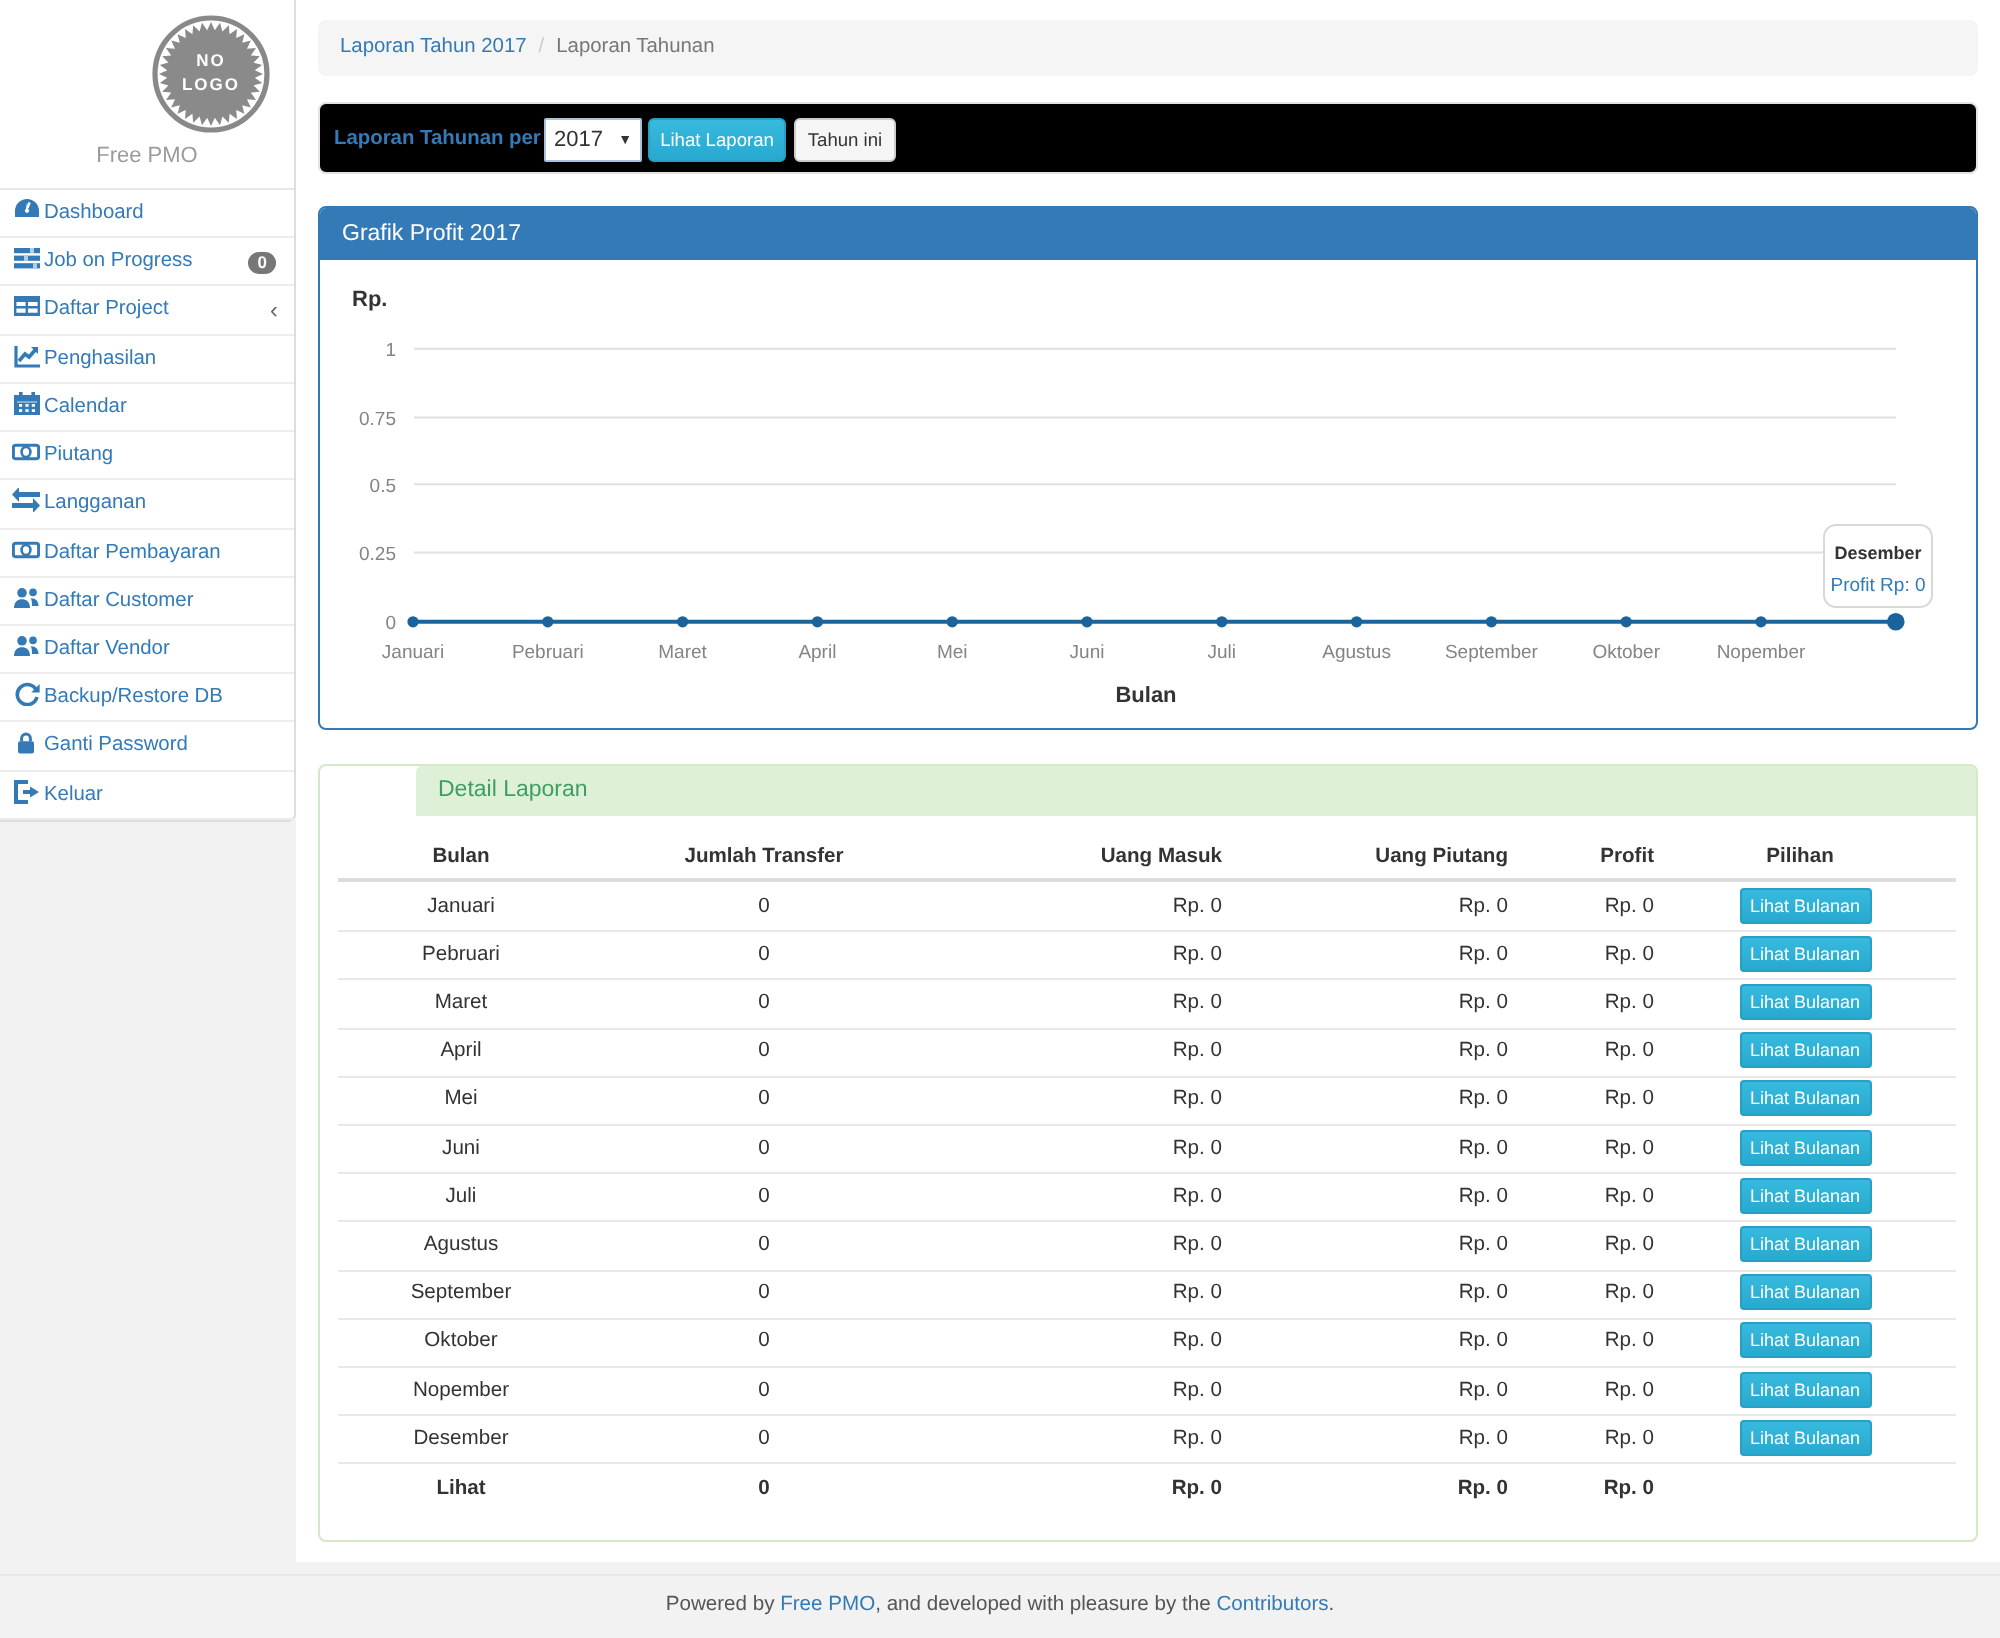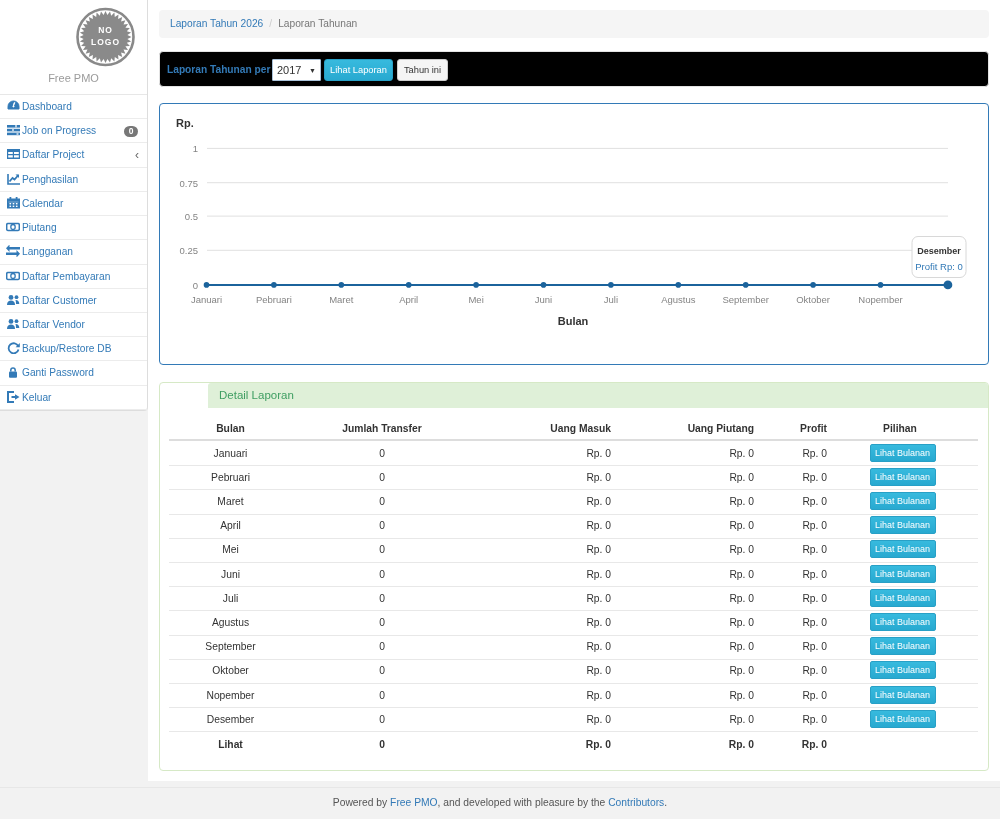--- a/index.html
+++ b/index.html
@@ -48,29 +48,30 @@
 #tbl .hline { position:absolute; left:9px; width:809px; }
 .blbtn { position:absolute; width:66px; height:18px; background:linear-gradient(#37bade,#28a9d0); border:1px solid #28a0c6; border-radius:2px; color:#fff; font-size:9px; line-height:16px; text-align:center; white-space:nowrap; }
 
 #footer { position:absolute; left:0; top:787px; width:1000px; height:32px; border-top:1px solid #e7e7e7; background:#f2f2f2; text-align:center; font-size:10.3px; color:#555; line-height:30px; }
 #footer a { color:#337ab7; }
 </style>
 </head>
 <body>
 
 <div id="content">
-  <div id="breadcrumb"><a>Laporan Tahun 2026</a><span class="sep">/</span>Laporan Tahunan</div>
+  <div id="breadcrumb"><a>Laporan Tahun 2017</a><span class="sep">/</span>Laporan Tahunan</div>
   <div id="well">
     <span class="lbl">Laporan Tahunan per</span>
     <span id="fakesel">2017<span class="car">▼</span></span>
     <span class="btn" id="btn-lihat">Lihat Laporan</span>
     <span class="btn" id="btn-tahun">Tahun ini</span>
   </div>
 
   <div id="chartpanel">
+    <div class="hd">Grafik Profit 2017</div>
     <svg width="828" height="234" viewBox="0 0 828 234">
 
       <g stroke="#e0e0e0" stroke-width="1">
         <line x1="47" y1="44.4" x2="788" y2="44.4"></line>
         <line x1="47" y1="78.7" x2="788" y2="78.7"></line>
         <line x1="47" y1="112.1" x2="788" y2="112.1"></line>
         <line x1="47" y1="146.3" x2="788" y2="146.3"></line>
       </g>
 
       <text x="16" y="23" font-size="11" font-weight="bold" fill="#333">Rp.</text>

